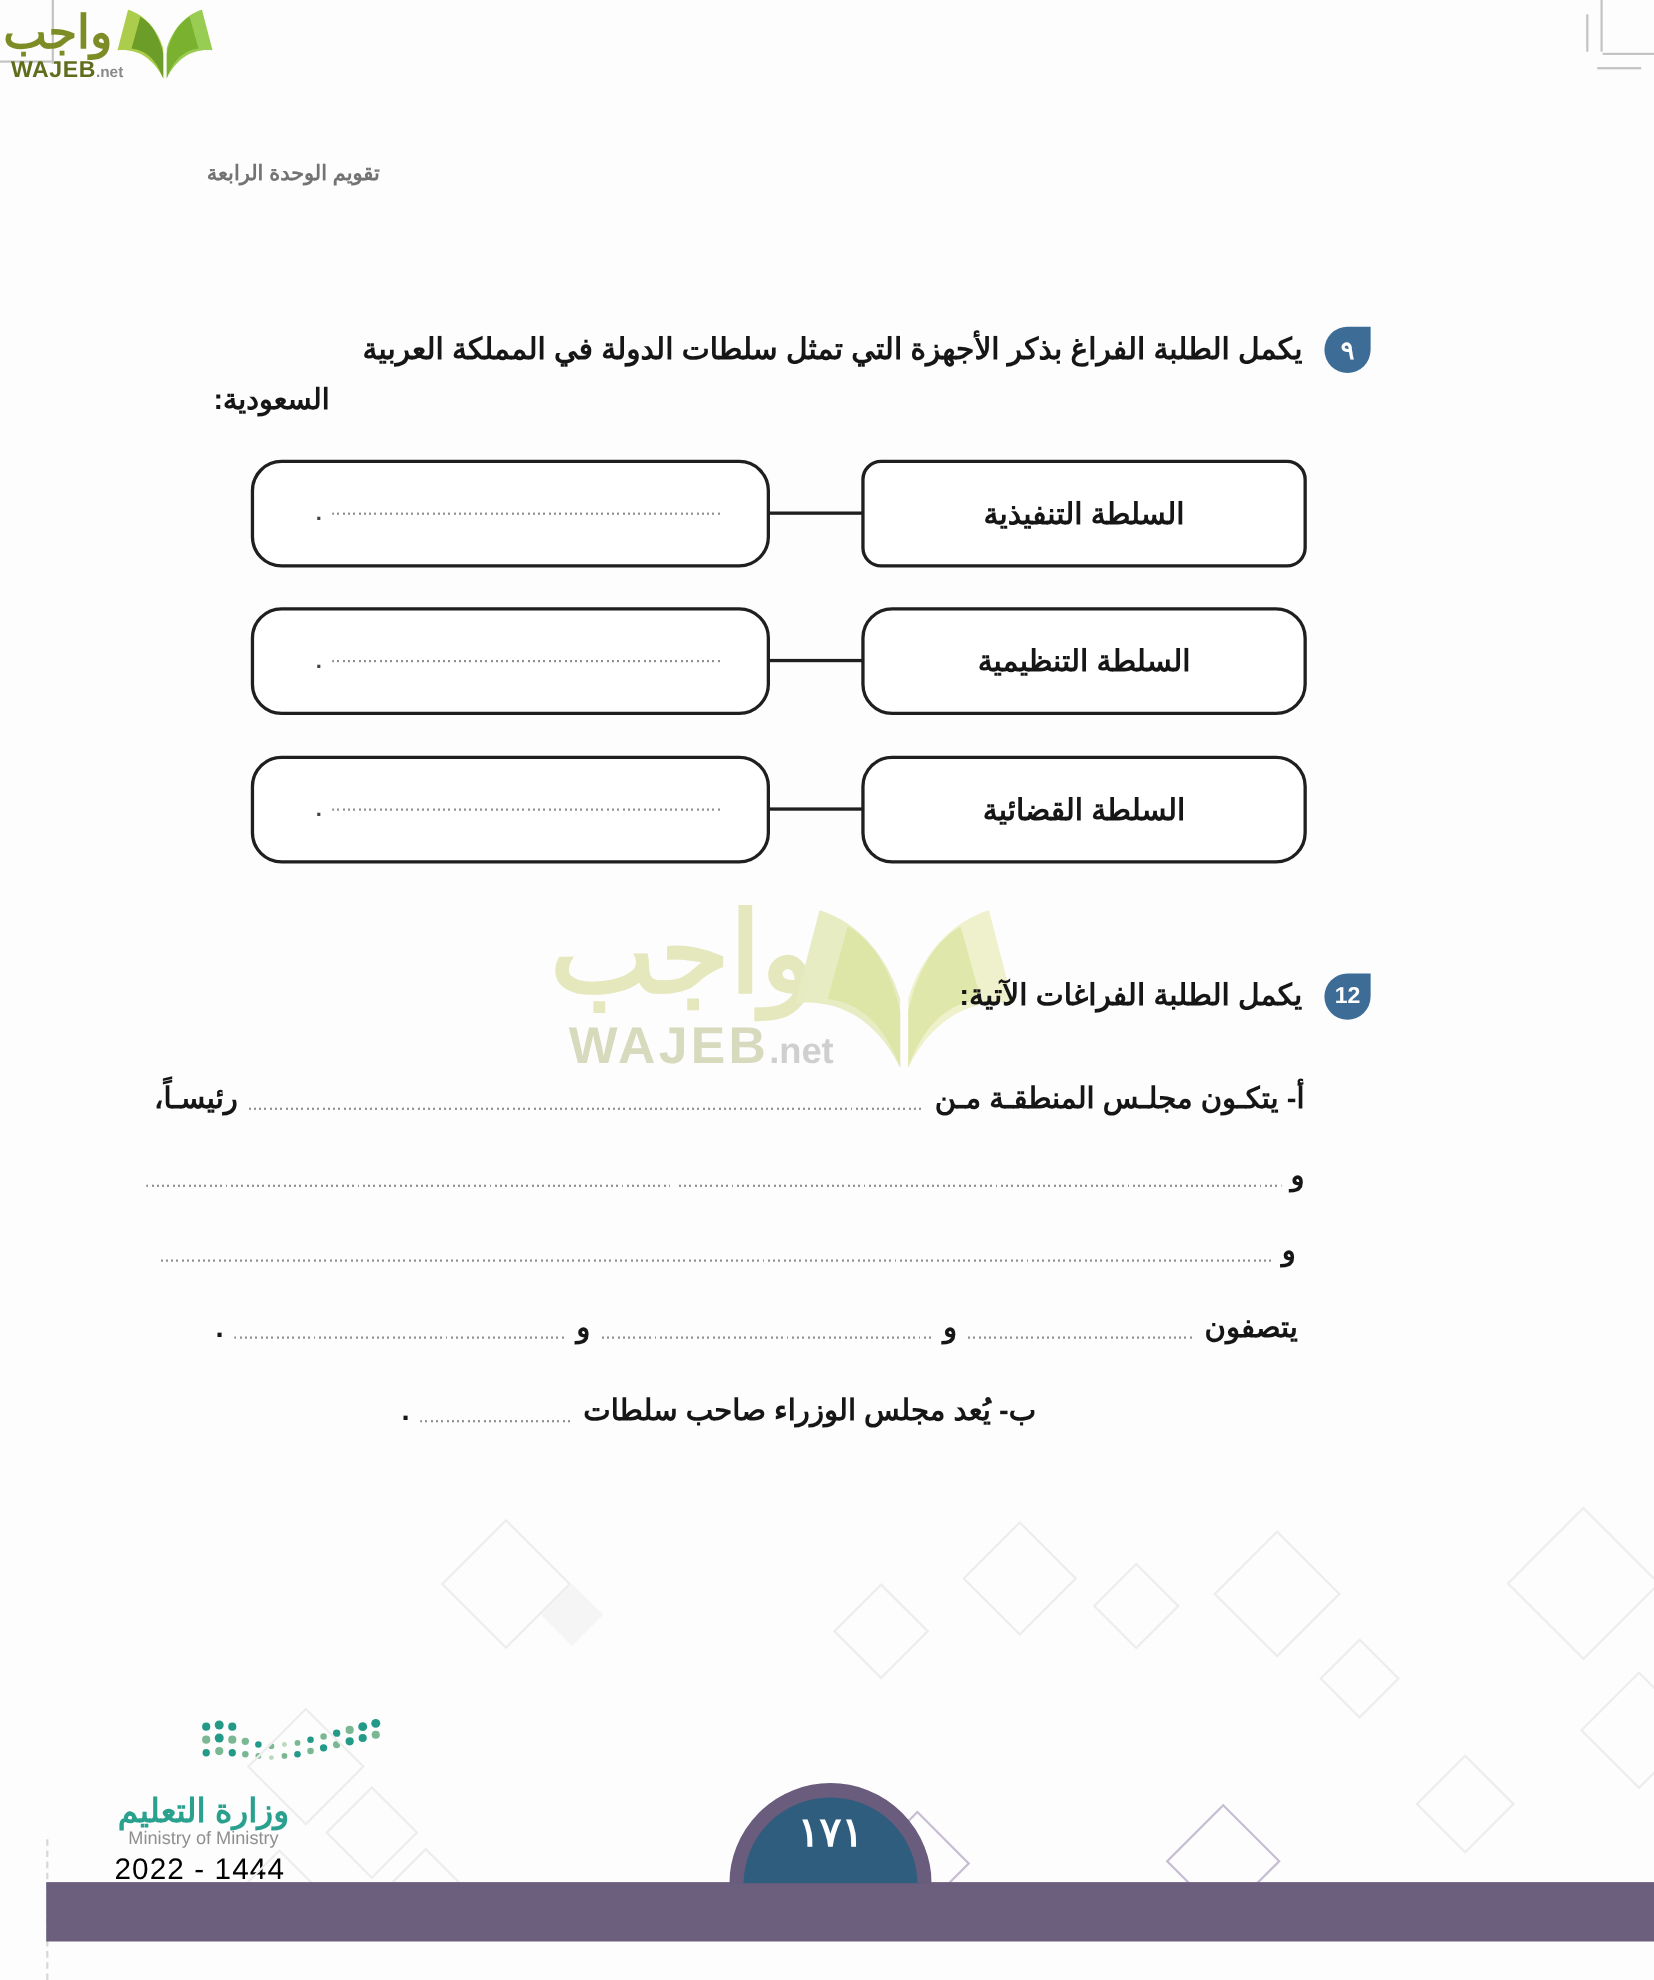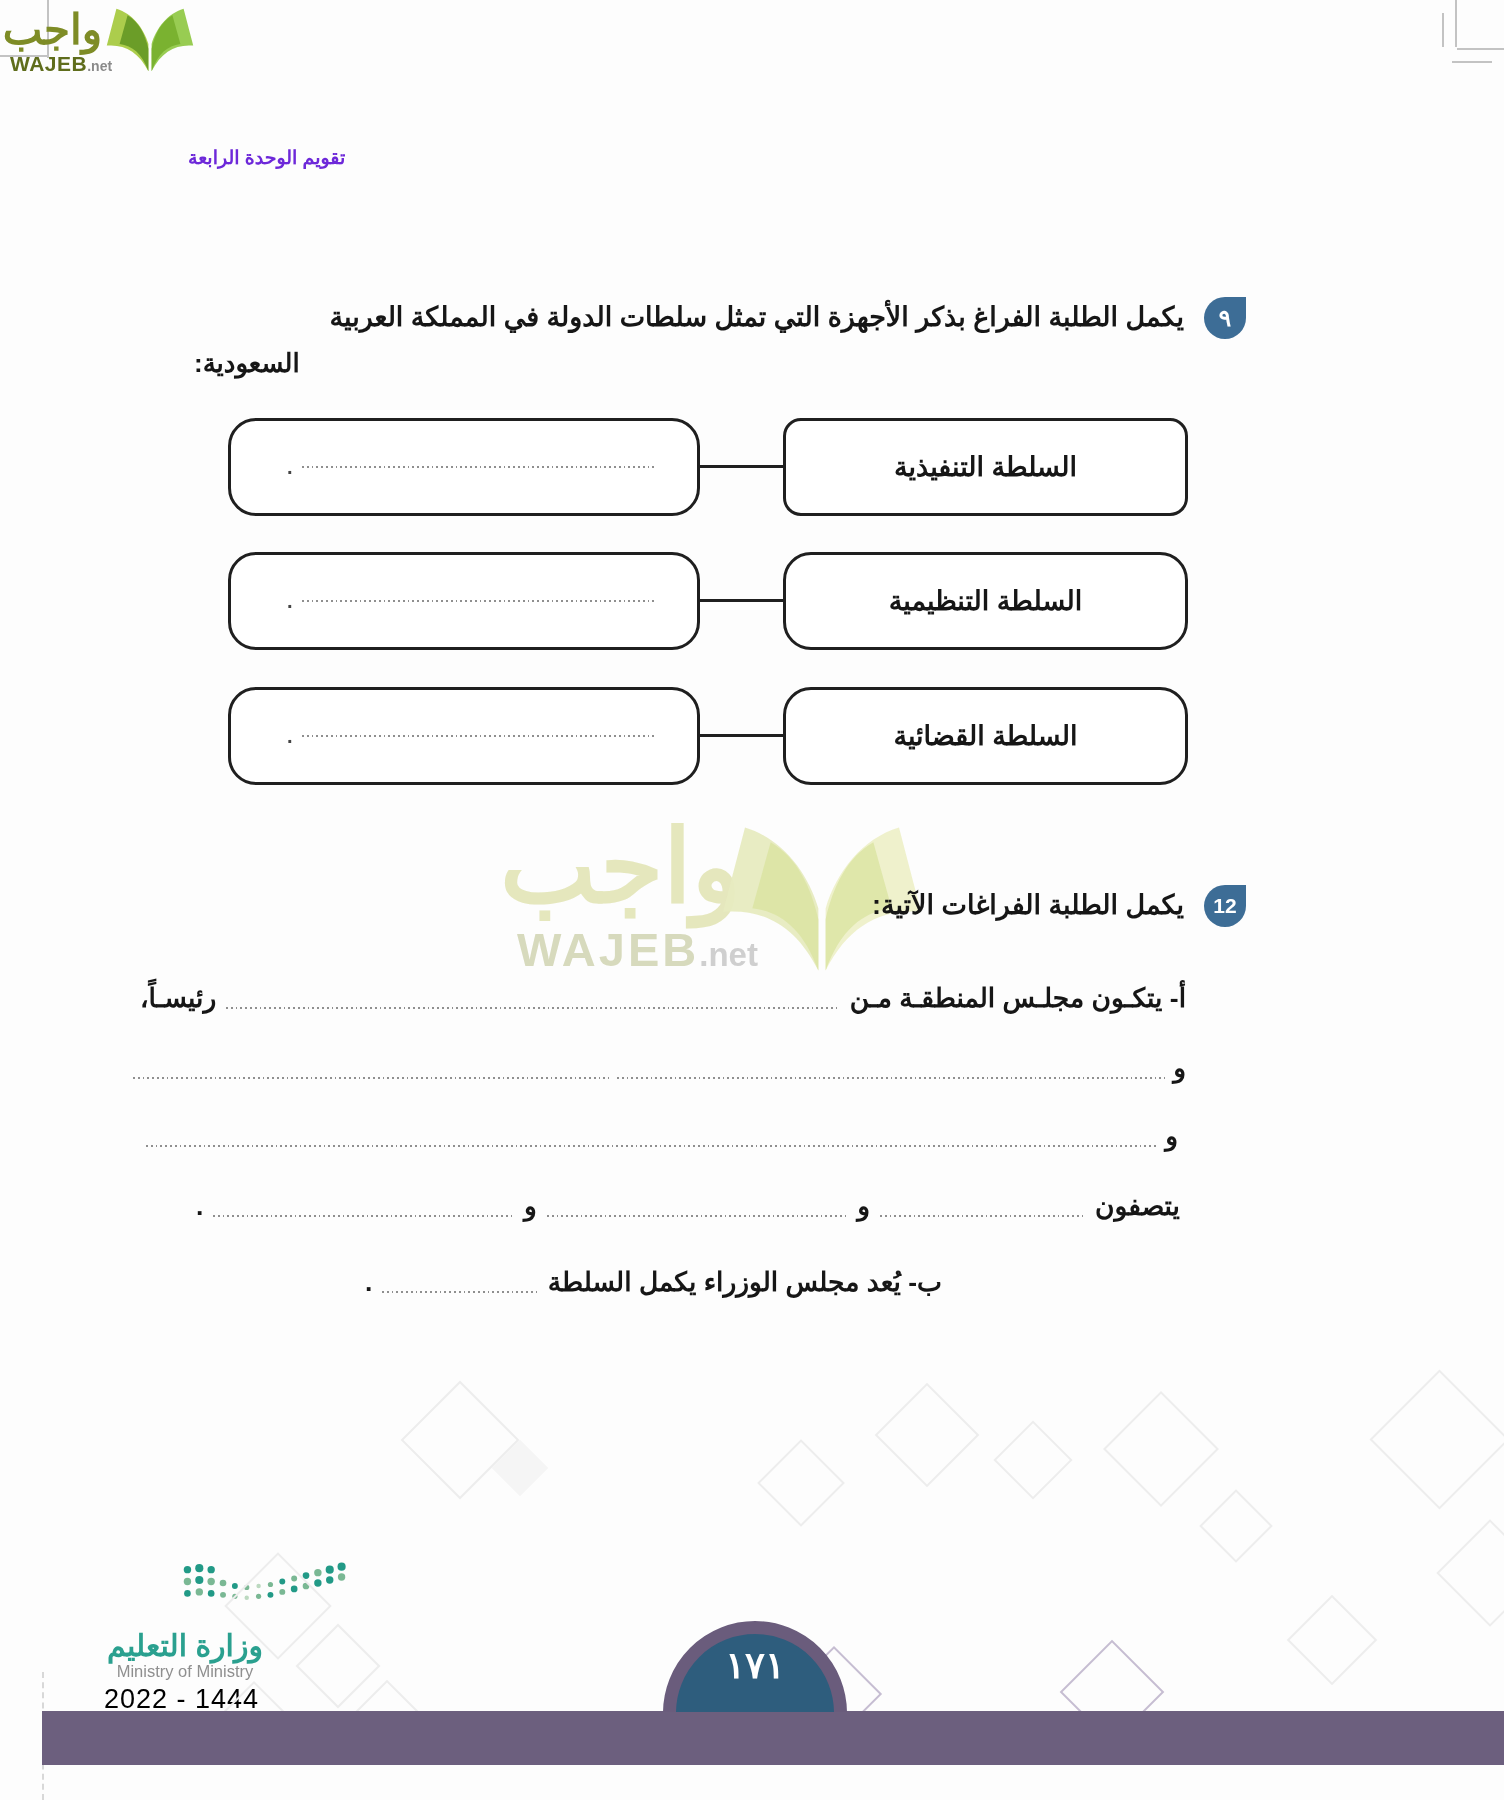--- a/index.html
+++ b/index.html
@@ -10,21 +10,21 @@
   .brand-ar{position:absolute;left:2px;top:2px;width:94px;text-align:center;
             font-size:42px;font-weight:bold;color:#7e8c26;direction:rtl;line-height:44px;}
   .brand-latin{position:absolute;left:4px;top:46px;width:120px;font-weight:bold;}
   .brand-latin .w{font-size:21px;color:#5f6d1c;letter-spacing:.5px;}
   .brand-latin .n{font-size:14px;color:#8a8a8a;}
   .brand-book{position:absolute;left:96px;top:-2px;width:96px;height:72px;}
   
   .mark{position:absolute;background:#c3c3c3;z-index:1;}
   
   .hdr{position:absolute;left:188px;top:146px;width:165px;font-size:19px;font-weight:bold;
-       color:#6d28d9;direction:rtl;text-align:left;letter-spacing:.5px;}
+       color:#737373;direction:rtl;text-align:left;letter-spacing:.5px;}
   
   .qhead{position:absolute;direction:rtl;z-index:3;}
   .badge{position:absolute;right:0;top:3px;width:42px;height:42px;background:#3d6d96;
          border-radius:50% 0 50% 50%;color:#fff;text-align:center;line-height:42px;
          font-size:23px;font-weight:bold;}
   .qhead .l1{padding-right:62px;text-align:right;font-size:27px;font-weight:bold;line-height:46px;}
   .qhead .l2{text-align:left;font-size:26px;font-weight:bold;line-height:46px;}
   
   .bx{position:absolute;background:#fff;border:3px solid #1f1f1f;border-radius:28px;
       box-sizing:border-box;z-index:3;}
@@ -161,21 +161,21 @@
     <span>يتصفون</span>
     <div class="lead" style="flex:0.75;margin:0 10px 9px;"></div>
     <span>و</span>
     <div class="lead" style="flex:1.1;margin:0 10px 9px;"></div>
     <span>و</span>
     <div class="lead" style="flex:1.1;margin:0 10px 9px;"></div>
     <span>.</span>
   </div>
 
   <div class="qline" style="left:365px;top:1262px;width:577px;">
-    <span>ب-  يُعد مجلس الوزراء يكمل السلطة</span>
+    <span>ب-  يُعد مجلس الوزراء صاحب سلطات</span>
     <div class="lead" style="flex:1;margin:0 10px 9px;"></div>
     <span>.</span>
   </div>
 
   <div class="dia" style="left:418px;top:1398px;width:80px;height:80px;"></div>
   <div class="dia" style="left:890px;top:1398px;width:70px;height:70px;"></div>
   <div class="dia" style="left:1005px;top:1432px;width:52px;height:52px;"></div>
   <div class="dia" style="left:770px;top:1452px;width:58px;height:58px;"></div>
   <div class="dia" style="left:1120px;top:1408px;width:78px;height:78px;"></div>
   <div class="dia" style="left:1390px;top:1390px;width:95px;height:95px;"></div>

